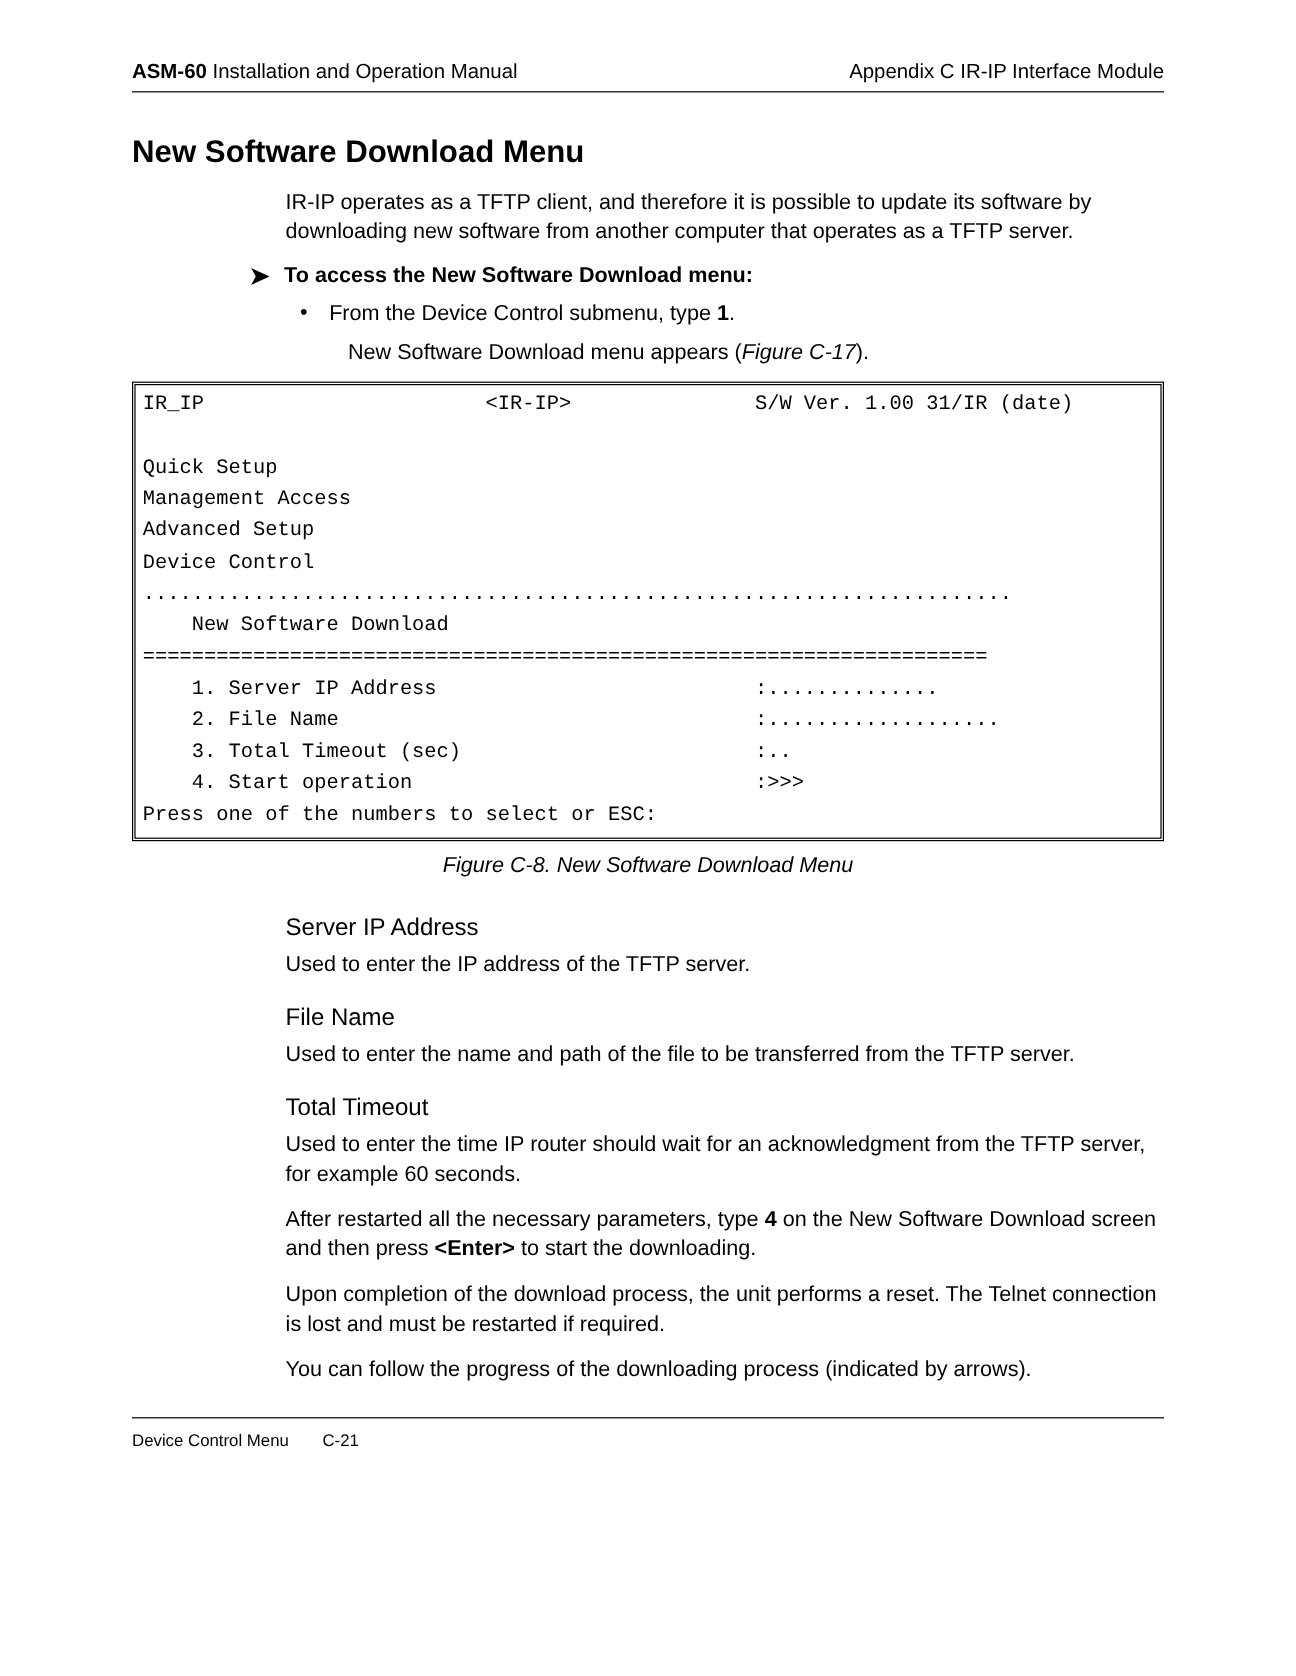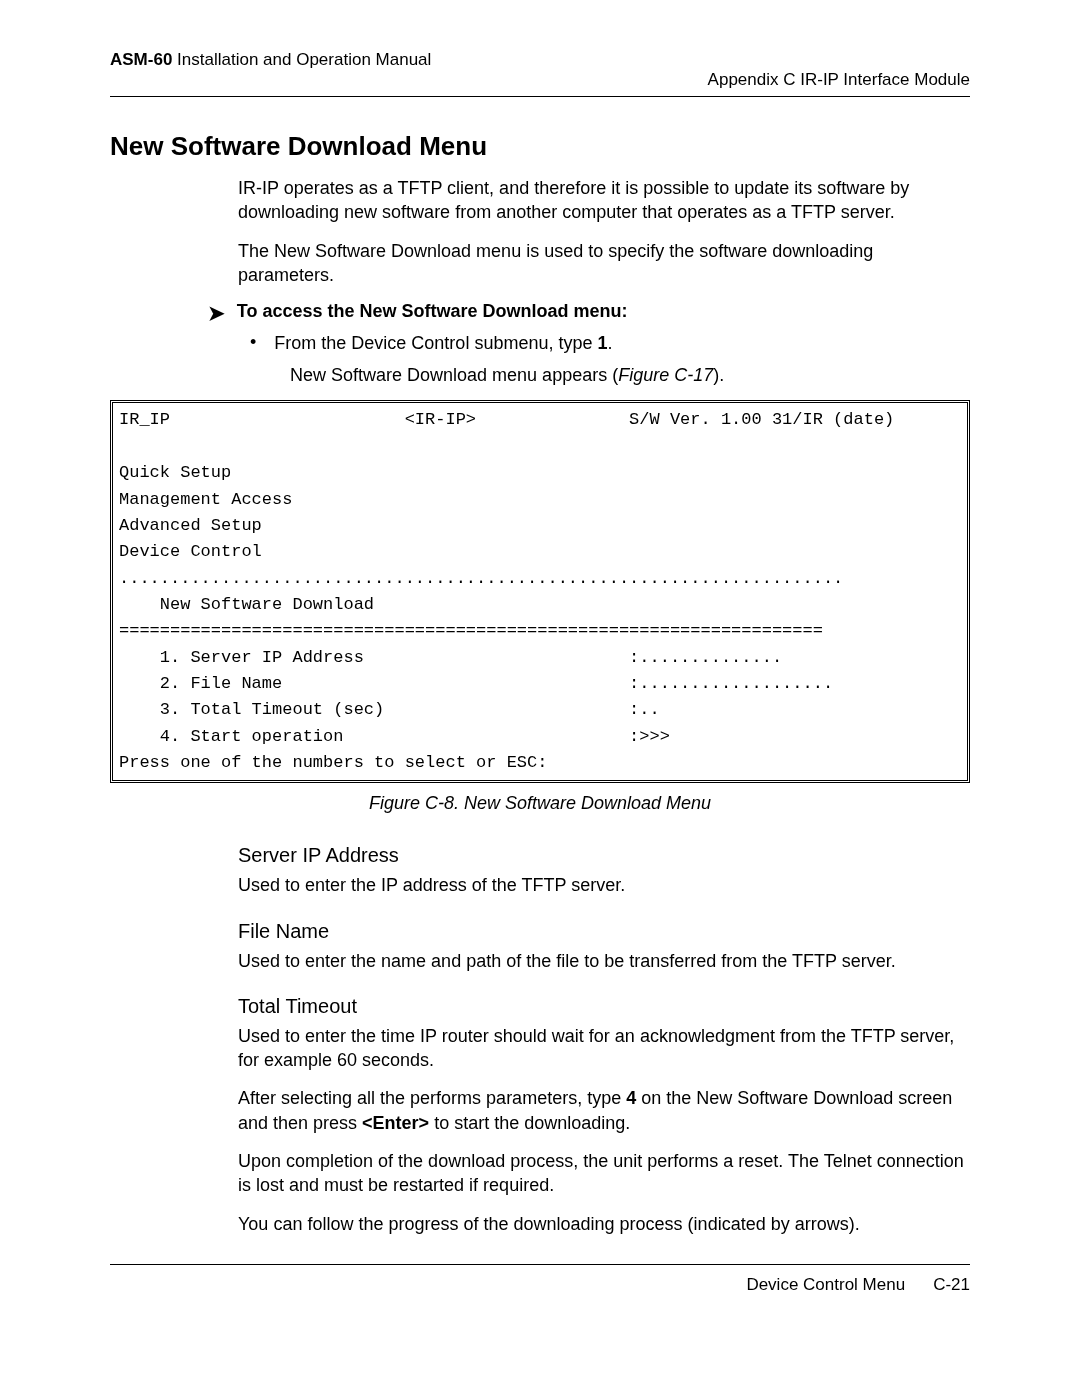--- a/index.html
+++ b/index.html
@@ -16,21 +16,20 @@
     position: relative;
     box-sizing: border-box;
     padding: 50px 110px 40px 110px;
   }
   .header-row {
     display: flex;
     justify-content: space-between;
     font-size: 17px;
     padding-bottom: 6px;
     border-bottom: 1px solid #000;
-    flex-direction: column;
   }
   .header-left b { font-weight: 600; }
   .header-right { text-align: right; }
   .h1 {
     font-size: 26px;
     font-weight: 600;
     margin-top: 34px;
     margin-bottom: 14px;
   }
   .body-indent {
@@ -100,43 +99,41 @@
     margin-left: 128px;
     margin-top: 22px;
     margin-bottom: 6px;
   }
   .footer-rule {
     border-top: 1px solid #000;
     margin-top: 28px;
   }
   .footer-row {
     display: flex;
-    justify-content: flex-end;
-    font-size: 17px;
+    font-size: 14px;
     padding-top: 10px;
     gap: 28px;
   }
 </style>
 </head>
 <body>
 
 <div class="page">
 
   <div class="header-row">
     <div class="header-left">
       <b>ASM-60</b>
       <span>Installation and Operation Manual</span>
     </div>
     <div class="header-right">Appendix C  IR-IP Interface Module</div>
   </div>
 
   <div class="h1">New Software Download Menu</div>
 
   <div class="body-indent para">IR-IP operates as a TFTP client, and therefore it is possible to update its software by downloading new software from another computer that operates as a TFTP server.</div>
-  <div class="body-indent para">The New Software Download menu is used to specify the software downloading parameters.</div>
 
   <div class="proc-row">
     <span class="arrow">➤</span>
     <span class="proc-text">To access the New Software Download menu:</span>
   </div>
 
   <div class="bullet-row">
     <span class="bullet-dot">•</span>
     <span class="bullet-text">
       <span>From the Device Control submenu, type </span><span class="bold">1</span><span>.</span>
@@ -167,21 +164,21 @@
   <div class="h3">Server IP Address</div>
   <div class="body-indent para">Used to enter the IP address of the TFTP server.</div>
 
   <div class="h3">File Name</div>
   <div class="body-indent para">Used to enter the name and path of the file to be transferred from the TFTP server.</div>
 
   <div class="h3">Total Timeout</div>
   <div class="body-indent para">Used to enter the time IP router should wait for an acknowledgment from the TFTP server, for example 60 seconds.</div>
 
   <div class="body-indent para">
-    <span>After selecting all the performs parameters, type </span><span class="bold">4</span><span> on the New Software Download screen and then press </span><span class="bold">&lt;Enter&gt;</span><span> to start the downloading.</span>
+    <span>After restarted all the necessary parameters, type </span><span class="bold">4</span><span> on the New Software Download screen and then press </span><span class="bold">&lt;Enter&gt;</span><span> to start the downloading.</span>
   </div>
   <div class="body-indent para">Upon completion of the download process, the unit performs a reset. The Telnet connection is lost and must be restarted if required.</div>
   <div class="body-indent para">You can follow the progress of the downloading process (indicated by arrows).</div>
 
   <div class="footer-rule"></div>
   <div class="footer-row">
     <span>Device Control Menu</span>
     <span>C-21</span>
   </div>
 

